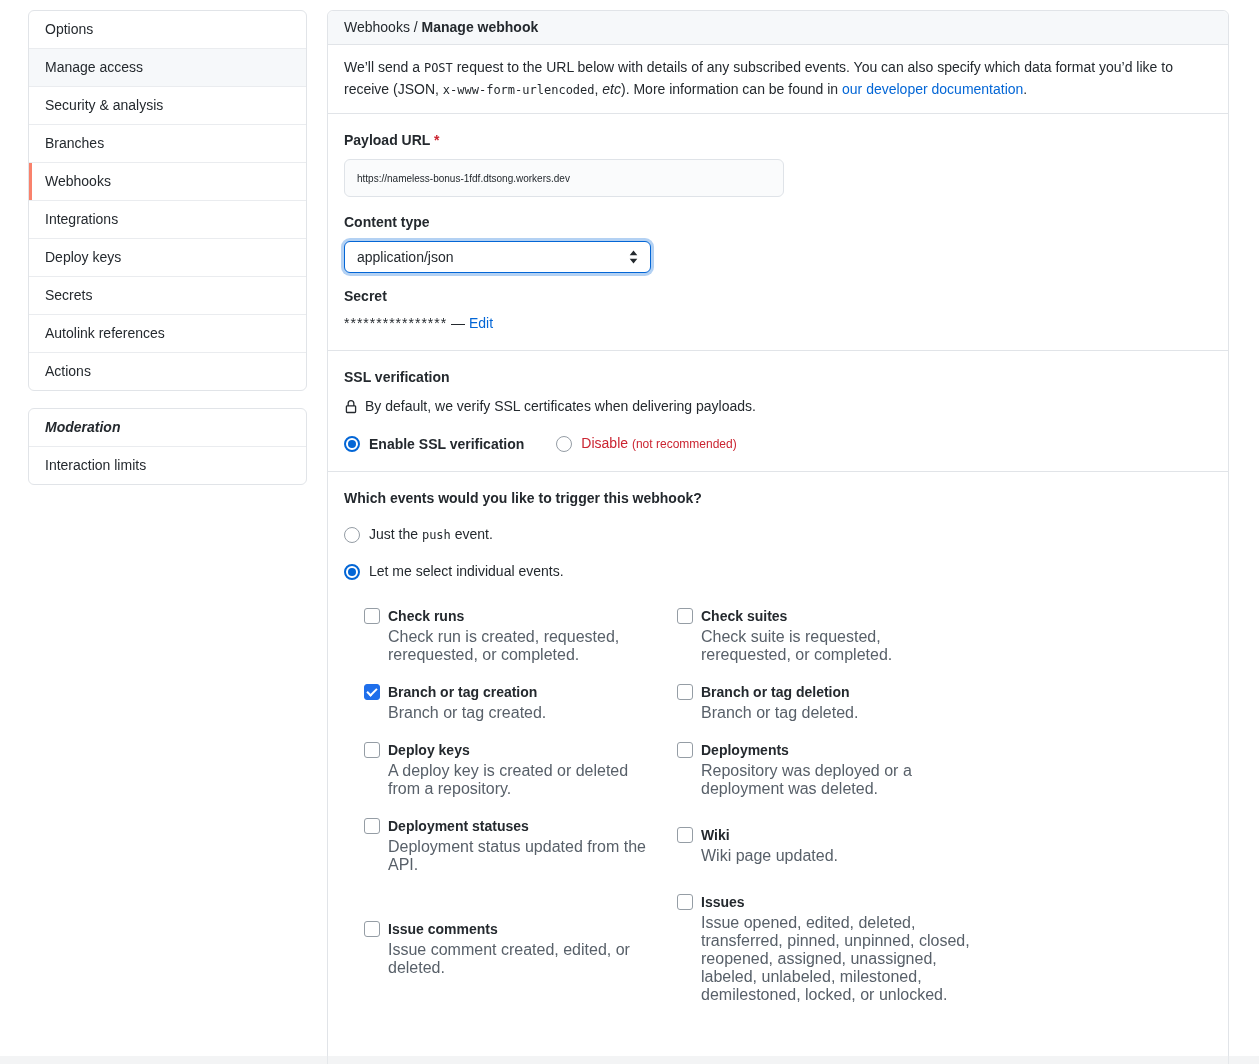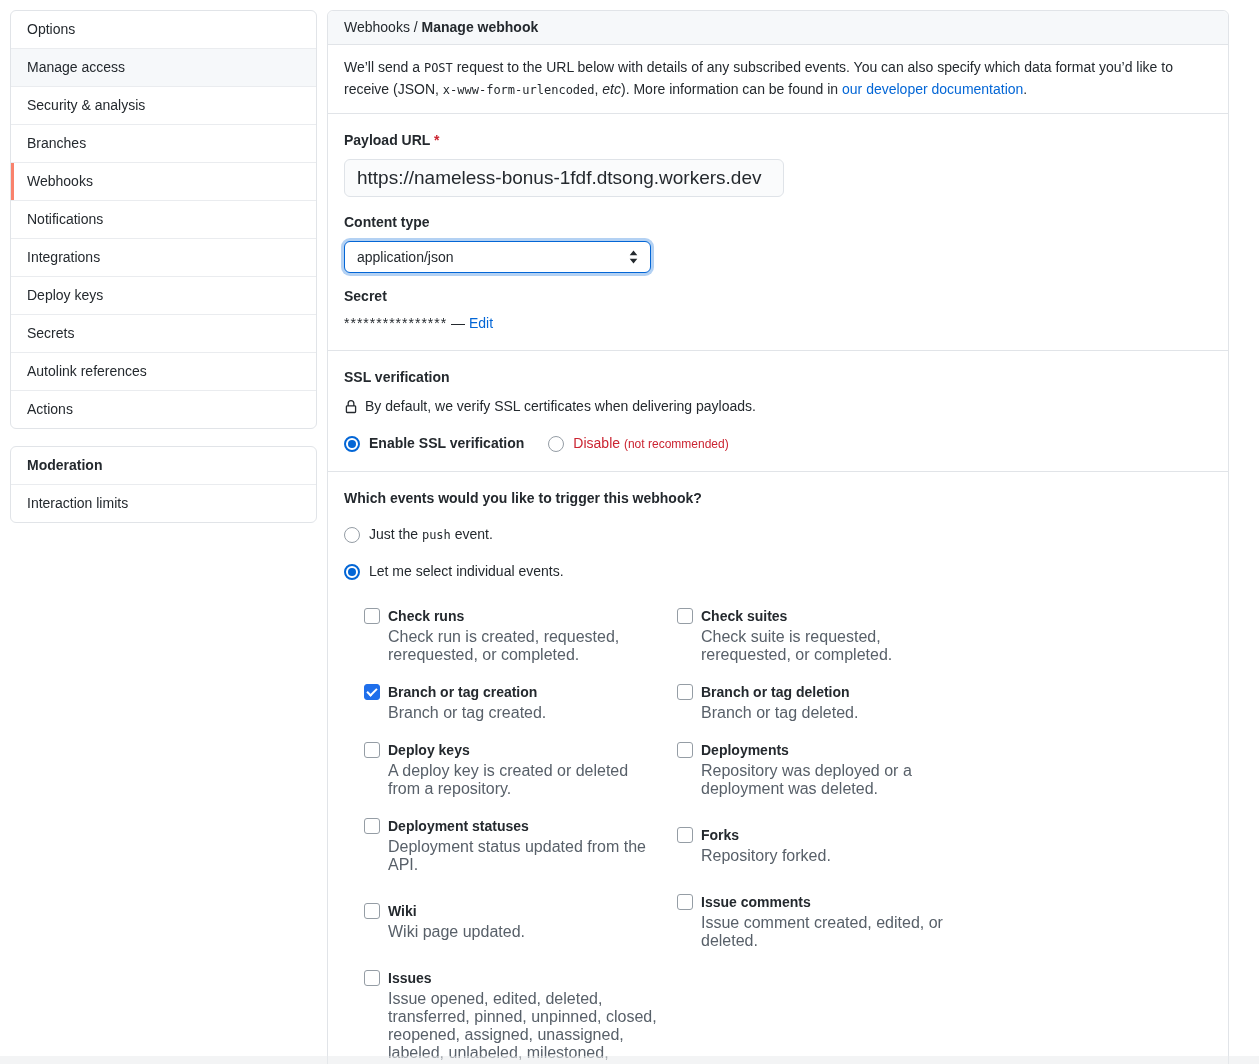--- a/index.html
+++ b/index.html
@@ -6,31 +6,31 @@
   html,body { background:#fff; }
   .page {
     position:relative; width:1259px; height:1064px; overflow:hidden;
     background:#fff; color:#24292e;
     font-family:"Liberation Sans","DejaVu Sans",sans-serif; font-size:14px;
   }
   a { color:#0366d6; text-decoration:none; cursor:pointer; }
   code { font-family:"DejaVu Sans Mono","Liberation Mono",monospace; font-size:12px; }
 
   
-  .sidebar { position:absolute; left:10px; top:10px; width:307px; }
+  .sidebar { position:absolute; left:28px; top:10px; width:279px; }
   .side-box { border:1px solid #e1e4e8; border-radius:6px; background:#fff; overflow:hidden; }
   .side-box + .side-box { margin-top:17px; }
   .side-item {
     position:relative; padding:8px 16px; line-height:21px;
     border-top:1px solid #eaecef; cursor:pointer;
   }
   .side-item:first-child { border-top:0; }
   .side-item.selected { background:#f6f8fa; }
   .side-item.active { box-shadow:inset 3px 0 0 #f9826c; }
-  .side-header { padding:8px 16px; line-height:21px; font-weight:700; }
+  .side-header { padding:8px 16px; line-height:21px; font-weight:700;font-style:italic; }
 
   
   .main {
     position:absolute; left:327px; top:10px; width:902px; height:1200px;
     border:1px solid #e1e4e8; border-radius:6px; background:#fff;
   }
   .main-header {
     background:#f6f8fa; border-bottom:1px solid #e1e4e8;
     border-radius:6px 6px 0 0; padding:6px 16px; line-height:21px;
   }
@@ -41,38 +41,38 @@
   .section { padding:16px; border-bottom:1px solid #e1e4e8; }
   .section.no-border { border-bottom:0; }
   .intro { padding:12px 16px; }
   .intro p { line-height:21px; max-width:876px; }
   .em { font-style:italic; }
 
   .form-label { display:block; font-weight:600; line-height:21px; margin-bottom:8px; }
   .required { color:#cb2431; }
   .text-input {
     display:block; width:440px; height:32px; padding:18px 12px;
-    font-family:inherit; font-size:19px; color:#24292e;
+    font-family:inherit; font-size:10px; color:#24292e;
     background:#fafbfc; border:1px solid #dfe3e8; border-radius:6px; outline:none;
   }
   .field-gap { margin-top:15px; }
   .select {
     width:307px; height:32px; padding:5px 12px;
     display:flex; align-items:center; justify-content:space-between;
     background:#fff; border:1px solid #0366d6; border-radius:6px;
     box-shadow:0 0 0 3px rgba(3,102,214,0.3); cursor:pointer; line-height:20px;
   }
   .secret-field { margin-top:13px; }
   .secret-line { line-height:21px; }
   .masked { letter-spacing:1px; }
   .dash { color:#24292e; }
 
   .ssl-title { font-weight:600; line-height:21px; margin-bottom:8px; }
   .ssl-note { display:flex; align-items:center; gap:7px; line-height:21px; margin-bottom:16px; }
-  .inline-radios { display:flex; align-items:flex-start; gap:24px; }
+  .inline-radios { display:flex; align-items:center; gap:32px; }
   .radio-row { display:flex; align-items:center; gap:9px; line-height:21px; }
   .radio {
     flex:none; width:16px; height:16px; border-radius:50%;
     border:1px solid #959da5; background:#fff;
   }
   .radio.checked { border:2px solid #0366d6; }
   .radio.checked::after {
     content:""; display:block; width:8px; height:8px; margin:2px;
     border-radius:50%; background:#0366d6;
   }
@@ -112,21 +112,20 @@
 
 <div class="page">
 
   <nav class="sidebar">
     <div class="side-box">
       <div class="side-item">Options</div>
       <div class="side-item selected">Manage access</div>
       <div class="side-item">Security &amp; analysis</div>
       <div class="side-item">Branches</div>
       <div class="side-item active">Webhooks</div>
-      <div class="side-item">Notifications</div>
       <div class="side-item">Integrations</div>
       <div class="side-item">Deploy keys</div>
       <div class="side-item">Secrets</div>
       <div class="side-item">Autolink references</div>
       <div class="side-item">Actions</div>
     </div>
 
     <div class="side-box">
       <div class="side-header">Moderation</div>
       <div class="side-item" style="border-top:1px solid #eaecef;">Interaction limits</div>
@@ -257,27 +256,20 @@
         </label>
 
         <label class="hook-item">
           <span class="cb"></span>
           <span>
               <span class="hook-title">Deployment statuses</span>
               <span class="hook-desc">Deployment status updated from the API.</span>
             </span>
         </label>
 
-        <label class="hook-item">
-          <span class="cb"></span>
-          <span>
-              <span class="hook-title">Forks</span>
-              <span class="hook-desc">Repository forked.</span>
-            </span>
-        </label>
 
         <label class="hook-item">
           <span class="cb"></span>
           <span>
               <span class="hook-title">Wiki</span>
               <span class="hook-desc">Wiki page updated.</span>
             </span>
         </label>
 
         <label class="hook-item">

